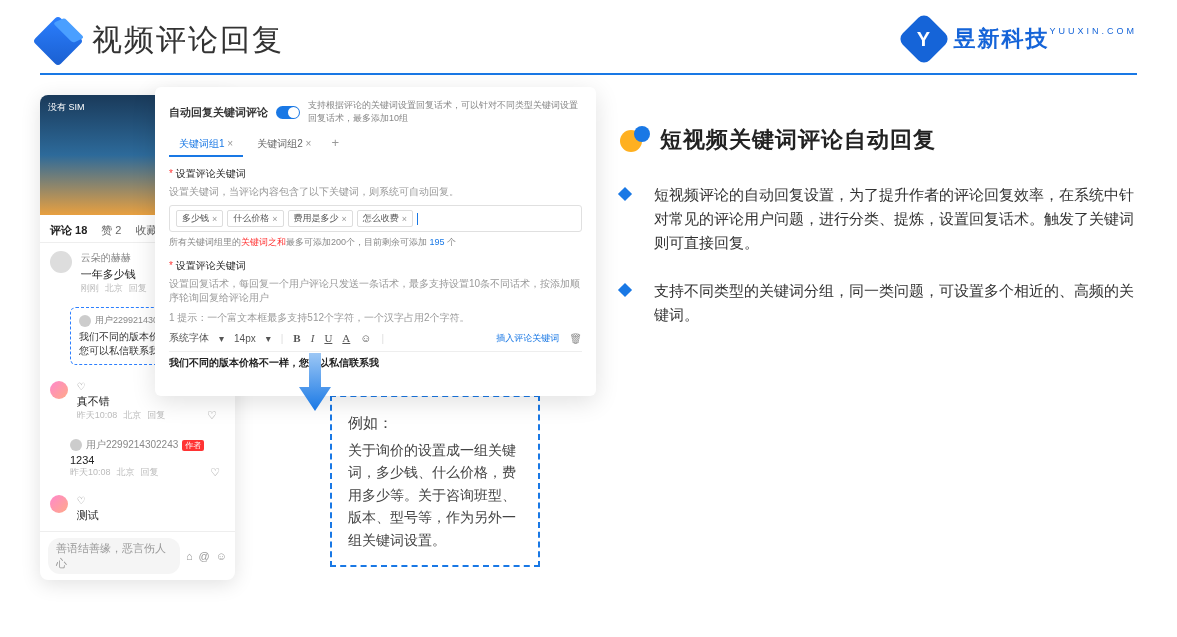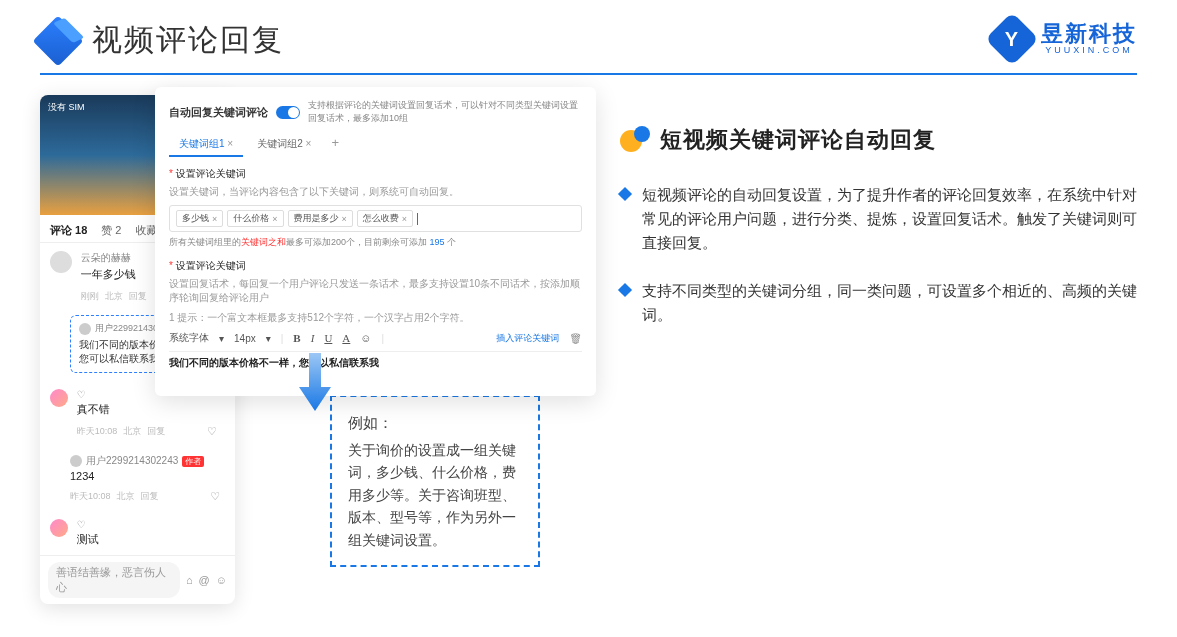--- a/index.html
+++ b/index.html
@@ -60,23 +60,22 @@
   justify-content: center;
 }
 .logo-icon span {
   transform: rotate(-45deg);
   color: #fff;
   font-weight: bold;
   font-size: 20px;
 }
 .logo-text {
   display: flex;
-  flex-direction: column;
+  flex-direction: row;
   line-height: 1.1;
-  text-align: center;
 }
 .logo-main {
   font-size: 22px;
   font-weight: bold;
   color: #1564d8;
   letter-spacing: 2px;
 }
 .logo-sub {
   font-size: 9px;
   color: #1564d8;
@@ -134,21 +133,21 @@
   color:#333;
 }
 .comment-item .avatar {
   width:22px; height:22px; border-radius:50%; background:#ddd;
   display:inline-block; vertical-align:top; margin-right:6px;
 }
 .comment-item.sm .avatar { width:18px; height:18px; }
 .comment-body { display:inline-block; width:140px; vertical-align:top; }
 .comment-name { color:#888; font-size:10px; }
 .comment-text { color:#222; font-size:11px; margin-top:2px; }
-.comment-meta { color:#bbb; font-size:9px; margin-top:8px; display:flex; gap:6px; align-items:center;}
+.comment-meta { color:#bbb; font-size:9px; margin-top:0; display:flex; gap:6px; align-items:center;}
 .reply-bubble {
   margin: 4px 10px 8px 30px;
   border: 1px dashed #2c7fff;
   border-radius: 6px;
   padding: 6px 8px;
   font-size: 10px;
   color:#333;
 }
 .reply-bubble .rb-head { color:#888; font-size:9px; display:flex; align-items:center; gap:4px;}
 .reply-bubble .rb-body { margin-top:3px; line-height:1.4; }
@@ -237,21 +236,21 @@
 .feature-icon .c1 { position:absolute; width:22px; height:22px; background:#ffb020; border-radius:50%; left:0; top:4px;}
 .feature-icon .c2 { position:absolute; width:16px; height:16px; background:#1978e5; border-radius:50%; left:14px; top:0;}
 .feature-title h2 {
   font-size:22px;
   font-weight:600;
   color:#222;
   letter-spacing:1px;
 }
 .bullet {
   display:flex;
-  gap:12px;
+  gap:24px;
   margin-bottom:24px;
 }
 .bullet .dia {
   width:10px; height:10px; background:#1978e5; transform:rotate(45deg); margin-top:6px; flex-shrink:0;
 }
 .bullet p {
   font-size:15px;
   color:#333;
   line-height:1.6;
 }

